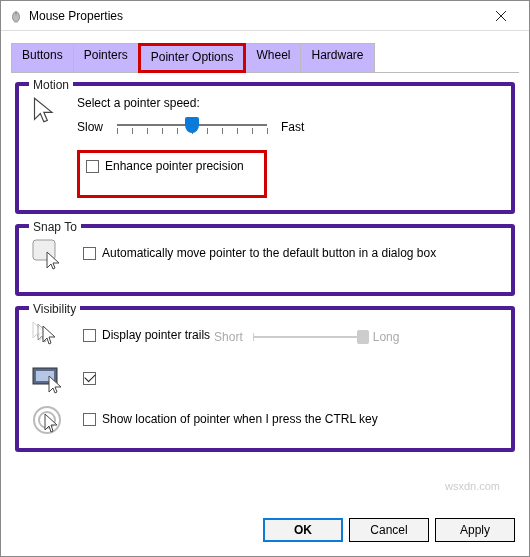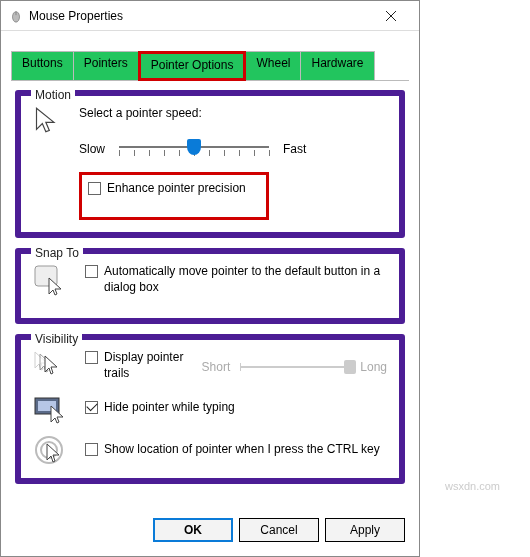--- a/index.html
+++ b/index.html
@@ -1,35 +1,35 @@
 <!DOCTYPE html>
 <html><head>
 <meta charset="utf-8">
 <style>
 * { box-sizing: border-box; font-family: "Segoe UI", Tahoma, sans-serif; font-size: 12px; }
 body { margin: 0; background: #fff; }
-.window { width: 420px; height: 557px; border: 1px solid #888; background: #fff; display: flex; flex-direction: column; }
+.window { width: 530px; height: 557px; border: 1px solid #888; background: #fff; display: flex; flex-direction: column; }
 .titlebar { height: 30px; display: flex; align-items: center; justify-content: space-between; padding: 0 8px; border-bottom: 1px solid #ddd; }
 .titlebar-left { display: flex; align-items: center; gap: 6px; }
 .titlebar-icon svg { width: 14px; height: 14px; display: block; }
 .title-text { font-size: 12px; }
 .close-btn { width: 40px; height: 28px; display: flex; align-items: center; justify-content: center; cursor: pointer; }
 .close-btn svg { width: 10px; height: 10px; }
 .tabs { display: flex; padding: 12px 10px 0 10px; gap: 0; position: relative; }
-.tab { padding: 4px 10px 6px 10px; border: 1px solid #bbb; border-bottom: none; background: #22c55e; cursor: pointer; margin-right: -1px; position: relative; margin-top: 8px; }
+.tab { padding: 4px 10px 6px 10px; border: 1px solid #bbb; border-bottom: none; background: #c4b5fd; cursor: pointer; margin-right: -1px; position: relative; }
 .tab.active { border: 3px solid #d00000; border-bottom: 3px solid #d00000; z-index: 2; font-weight: normal; }
 .tabbar-line { border-bottom: 1px solid #bbb; margin: 0 10px; position: relative; top: -1px; }
 .content { flex: 1; padding: 8px 14px 4px 14px; }
-.group { border: 6px solid #4c1d95; border-radius: 3px; margin-bottom: 10px; padding: 10px 12px 12px 12px; position: relative; }
+.group { border: 4px solid #4c1d95; border-radius: 3px; margin-bottom: 10px; padding: 10px 12px 12px 12px; position: relative; }
 .group-label { position: absolute; top: -8px; left: 10px; background: #fff; padding: 0 4px; font-size: 12px; color: #222; }
 .motion-row { display: flex; align-items: flex-start; gap: 14px; }
 .cursor-icon { width: 32px; flex-shrink: 0; }
 .cursor-icon svg { width: 28px; height: 28px; }
 .motion-body { flex: 1; }
-.speed-label { margin-bottom: 16px; }
+.speed-label { margin-bottom: 4px; }
 .slider-row { display: flex; align-items: center; gap: 14px; }
 .slider-text { font-size: 12px; }
 .slider { flex: 1; max-width: 150px; position: relative; height: 26px; }
 .slider-track { position: absolute; top: 10px; left: 0; right: 0; height: 2px; background: #777; }
 .slider-tick { position: absolute; top: 14px; width: 1px; height: 6px; background: #777; }
 .slider-thumb { position: absolute; top: 3px; width: 14px; height: 16px; background: #0a7bd8; border-radius: 2px 2px 50% 50%; transform: translateX(-50%); }
 .highlight-box { border: 3px solid #d00000; display: inline-flex; padding: 6px 20px 20px 6px; margin-top: 10px; align-items: flex-end; }
 .checkbox-row { display: flex; align-items: flex-start; gap: 6px; }
 .checkbox-row.indent { margin-left: 0; }
 .chk { width: 13px; height: 13px; border: 1px solid #666; background: #fff; flex-shrink: 0; margin-top: 1px; display: flex; align-items: center; justify-content: center; cursor: pointer; }
@@ -172,21 +172,20 @@
         <div class="vis-icon">
           <svg viewBox="0 0 34 32">
               <rect x="2" y="6" width="24" height="16" fill="#5a6a88" stroke="#333"></rect>
               <rect x="5" y="9" width="18" height="10" fill="#b6c6e6"></rect>
               <path d="M18 14 L18 30 L22 26 L24 31 L26 30 L24 25 L30 25 Z" fill="#fff" stroke="#444"></path>
             </svg>
         </div>
         <div class="vis-body">
           <div class="checkbox-row">
             <div class="chk checked"></div>
-            <span class="chk-label">Hide pointer while typing</span>
           </div>
         </div>
       </div>
 
       <div class="vis-row">
         <div class="vis-icon">
           <svg viewBox="0 0 34 32">
               <circle cx="16" cy="16" r="13" fill="none" stroke="#bbb" stroke-width="2"></circle>
               <circle cx="16" cy="16" r="8" fill="none" stroke="#bbb" stroke-width="2"></circle>
               <path d="M14 10 L14 26 L18 22 L20 28 L22 27 L20 21 L26 21 Z" fill="#fff" stroke="#444"></path>

